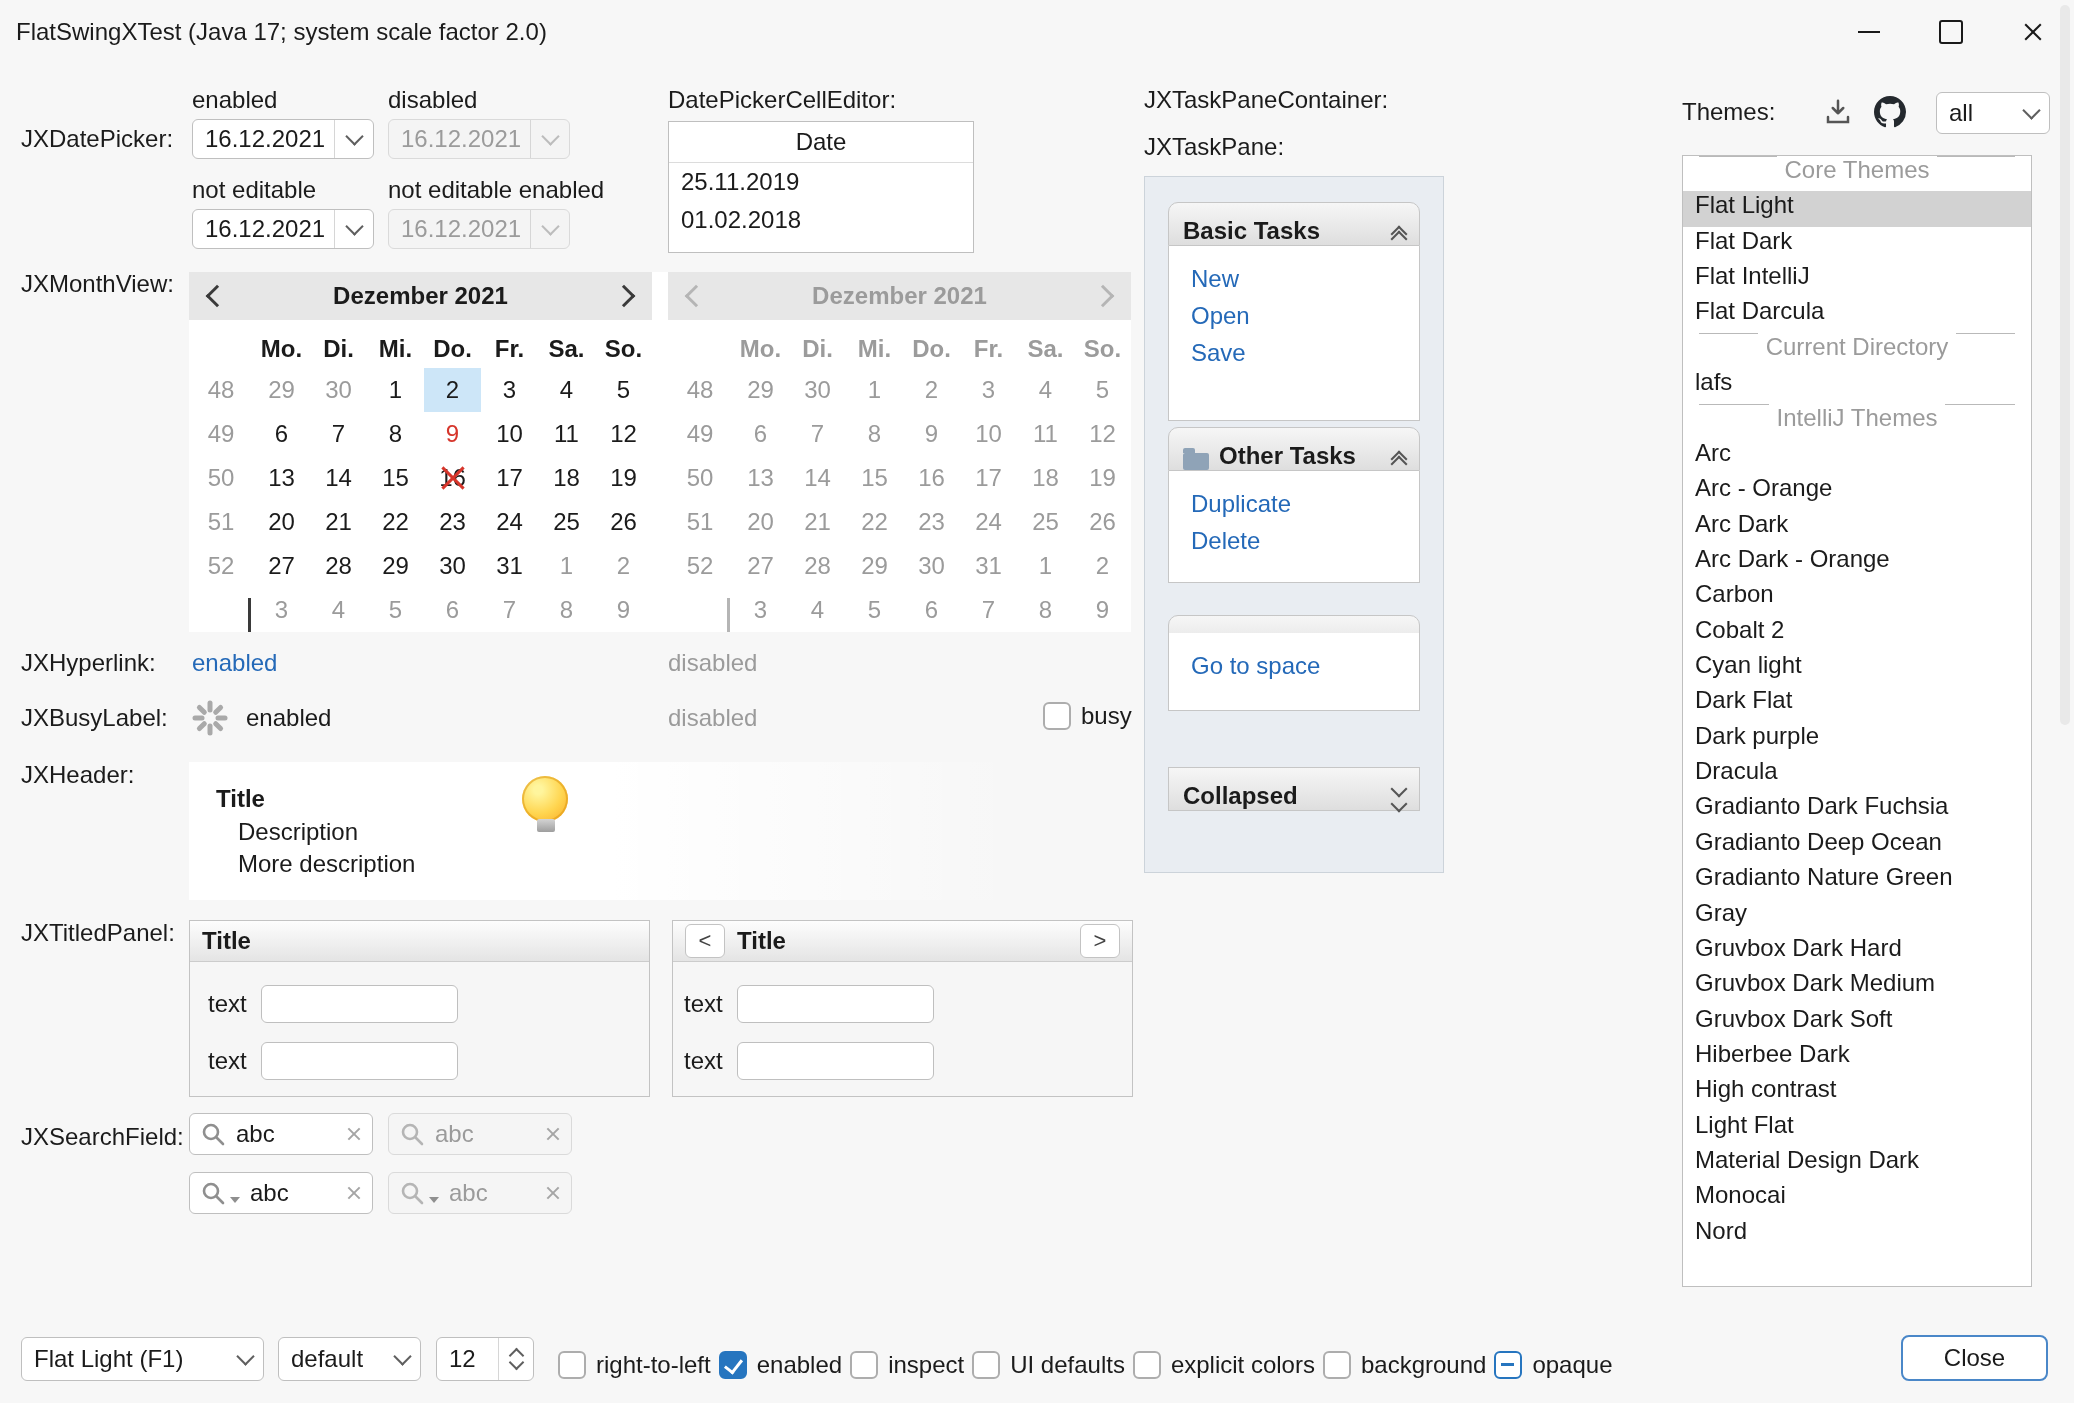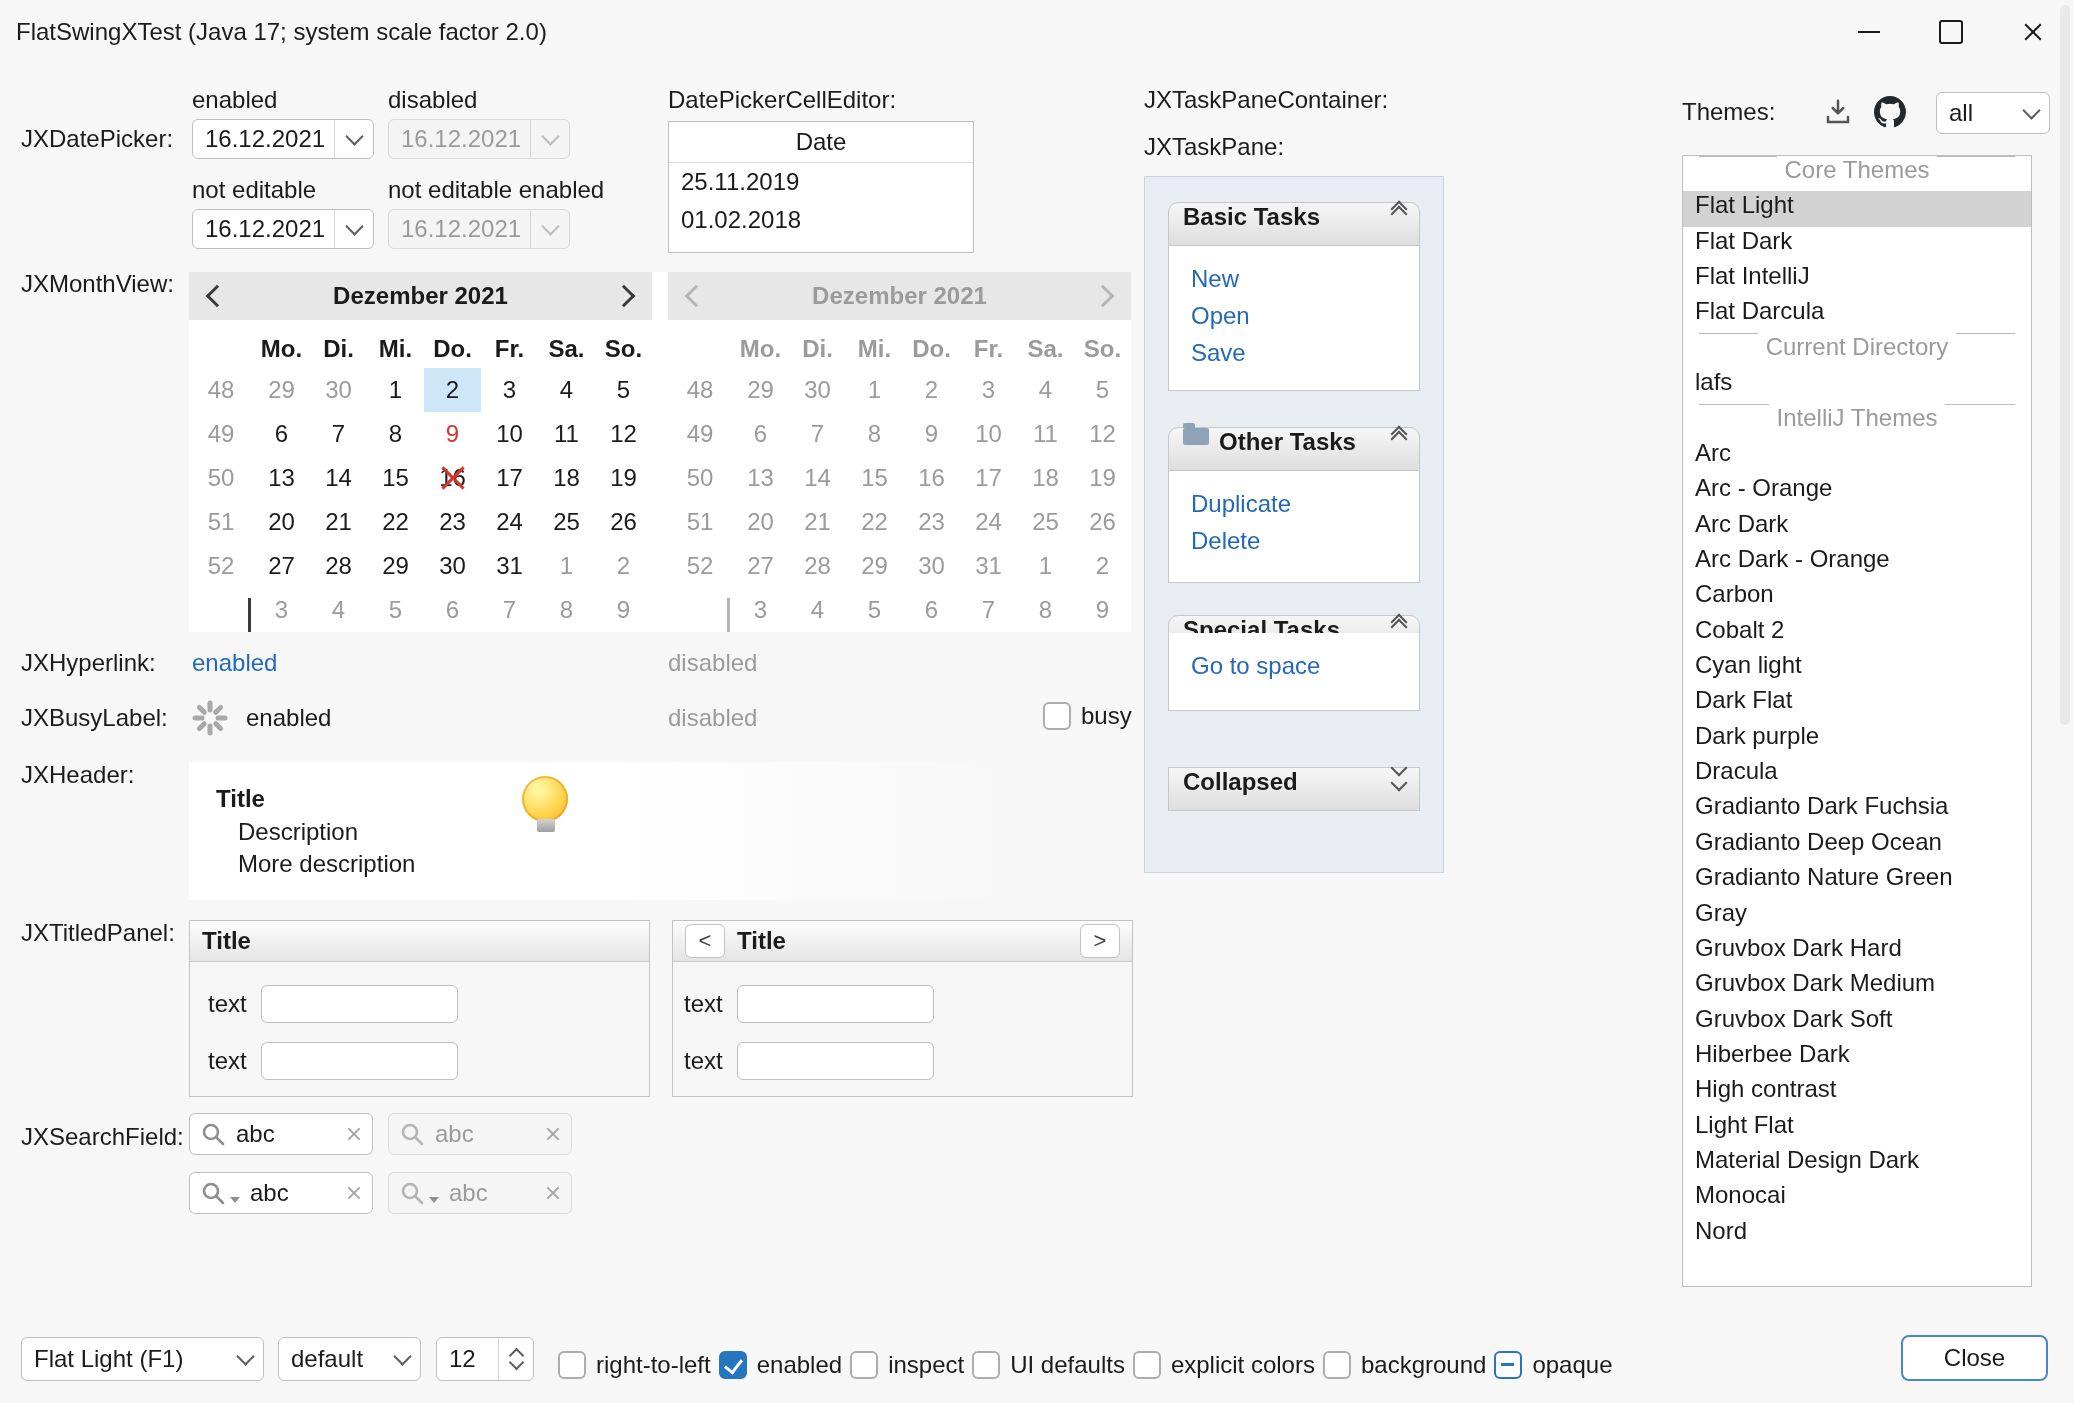--- a/index.html
+++ b/index.html
@@ -104,21 +104,21 @@
   .x-ic{position:relative;width:16px;height:16px;flex:0 0 auto}
   .x-ic::before,.x-ic::after{content:"";position:absolute;left:0;top:7px;width:16px;height:2px;background:#a5a5a5}
   .x-ic::before{transform:rotate(45deg)}
   .x-ic::after{transform:rotate(-45deg)}
 
   
   .tp-container{position:absolute;left:1144px;top:176px;width:300px;height:697px;
     background:#e9edf2;border:1px solid #ccd3da;box-sizing:border-box}
   .pane-header{position:absolute;left:23px;width:252px;height:44px;box-sizing:border-box;
     background:linear-gradient(#f6f6f6,#dedede);border:1px solid #c6c6c6;border-radius:10px 10px 0 0;
-    display:flex;align-items:flex-start;padding:0 14px;font-weight:bold;gap:10px}
+    display:flex;align-items:flex-end;padding:0 14px;font-weight:bold;gap:10px}
   .pane-header.rounded{border-radius:0}
   .pane-body{position:absolute;left:23px;width:252px;box-sizing:border-box;background:#fff;
     border:1px solid #c6c6c6;border-top:none;padding:16px 0 0 22px;display:flex;flex-direction:column;gap:3px}
   .pane-body .link{line-height:34px}
   .ph-title{flex:1}
   .chev2{display:flex;flex-direction:column;align-items:center}
   .chev2 i{width:10px;height:10px;border-right:2.4px solid #555;border-bottom:2.4px solid #555;display:block}
   .chev2.up i{transform:rotate(-135deg)}
   .chev2.up i:first-child{margin-bottom:-7px}
   .chev2.down i{transform:rotate(45deg)}
@@ -446,21 +446,21 @@
 <div class="lbl" style="left:1144px;top:86px">JXTaskPaneContainer:</div>
 <div class="lbl" style="left:1144px;top:133px">JXTaskPane:</div>
 <div class="tp-container">
   <div class="pane-header" style="top:25px">
     <span class="ph-title">Basic Tasks</span>
     <span class="chev2 up">
         <i></i>
         <i></i>
       </span>
   </div>
-  <div class="pane-body" style="top:69px;height:145px">
+  <div class="pane-body" style="top:69px;height:175px">
 
   <span class="link">New</span>
       <span class="link">Open</span>
       <span class="link">Save</span>
     </div>
 
   <div class="pane-header" style="top:250px">
     <span class="folder"></span>
     <span class="ph-title">Other Tasks</span>
     <span class="chev2 up">

